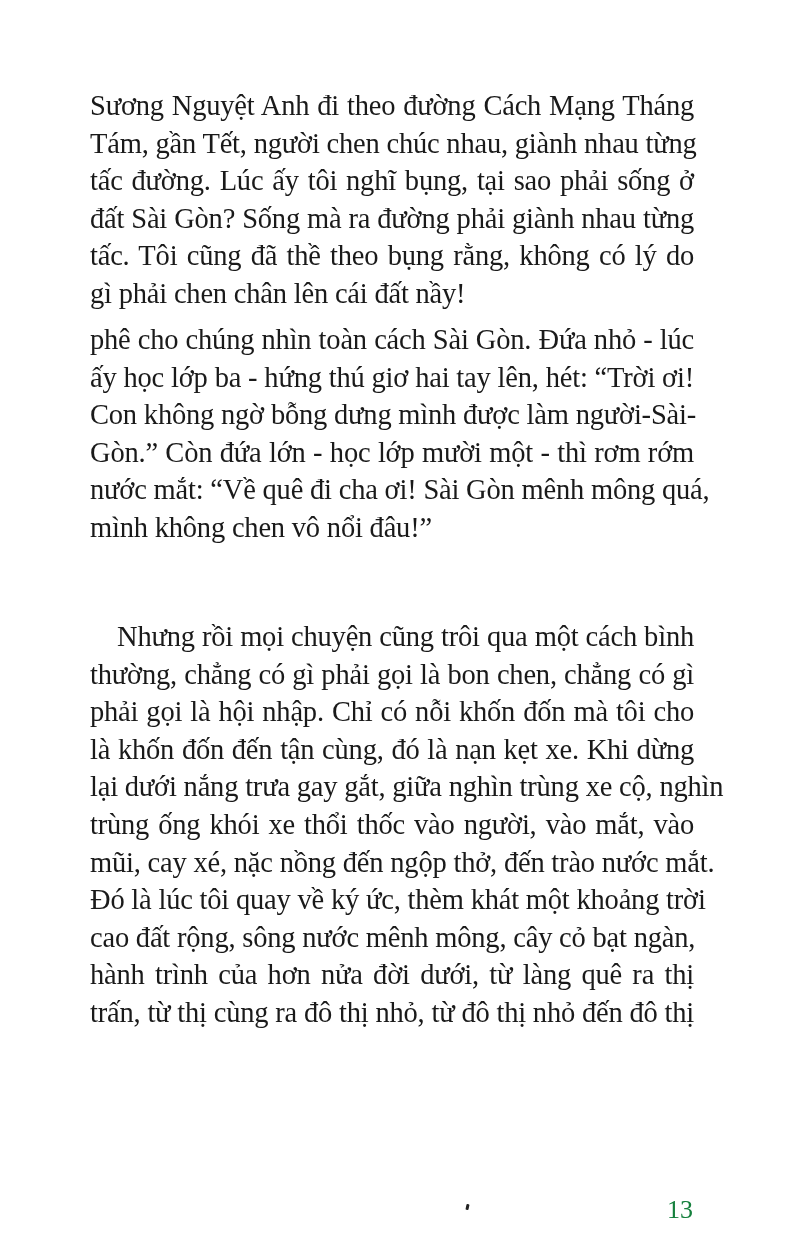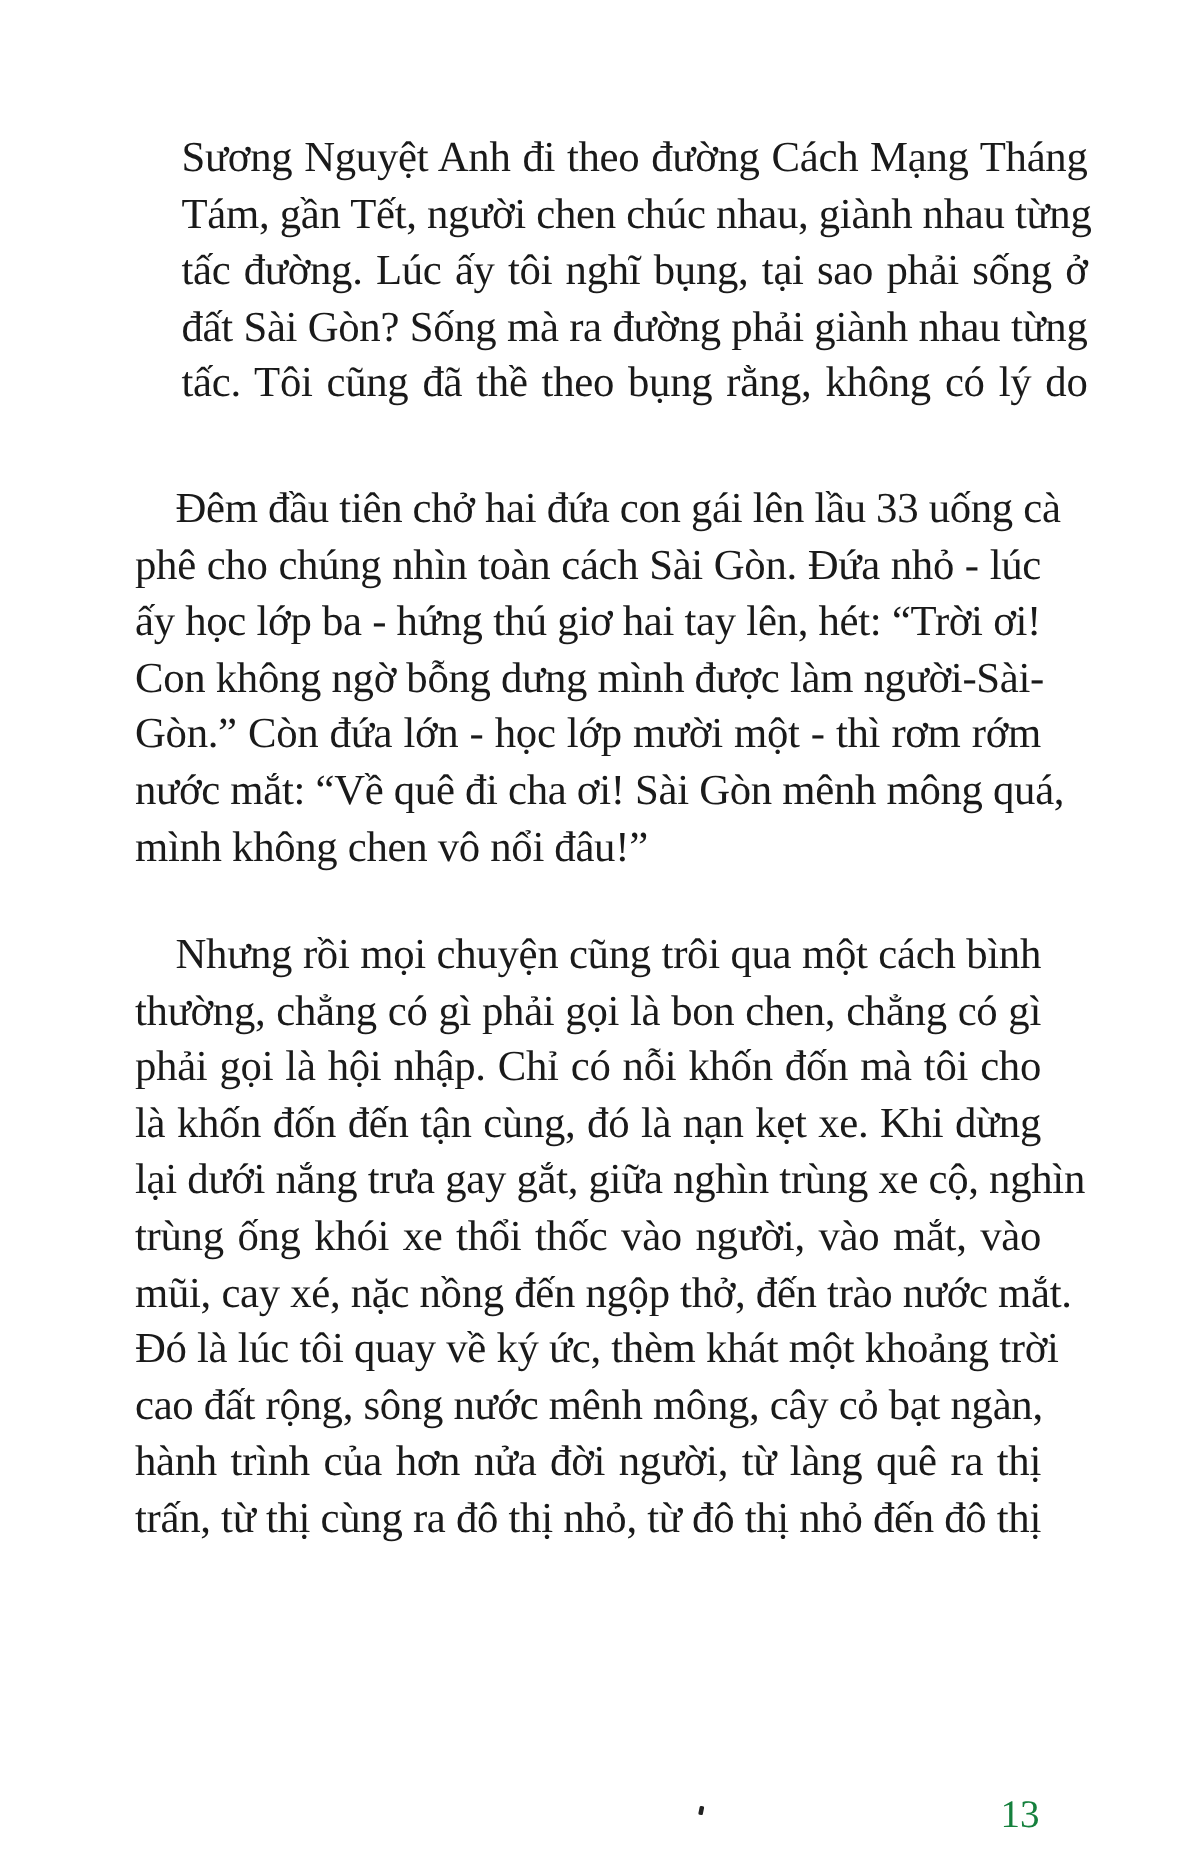--- a/index.html
+++ b/index.html
@@ -36,21 +36,21 @@
     text-align: justify;
     text-align-last: justify;
     height: 37.6px;
   }
   .line.last {
     text-align-last: left;
   }
   .line.indent {
     padding-left: 27px;
   }
-  #p1 { top: 87px; margin-left: 31px; }
+  #p1 { top: 87px; }
   #p2 { top: 321px; }
   #p3 { top: 618px; }
   .page-number {
     position: absolute;
     top: 1195px;
     right: 107px;
     font-size: 26px;
     line-height: 30px;
     color: #15803d;
   }
@@ -69,42 +69,42 @@
 <body>
 
 <div class="page">
 
   <div class="text-block" id="p1">
     <span class="line">Sương Nguyệt Anh đi theo đường Cách Mạng Tháng</span>
     <span class="line">Tám, gần Tết, người chen chúc nhau, giành nhau từng</span>
     <span class="line">tấc đường. Lúc ấy tôi nghĩ bụng, tại sao phải sống ở</span>
     <span class="line">đất Sài Gòn? Sống mà ra đường phải giành nhau từng</span>
     <span class="line">tấc. Tôi cũng đã thề theo bụng rằng, không có lý do</span>
+    <span class="line last">gì phải chen chân lên cái đất nầy!</span>
   </div>
 
   <div class="text-block" id="p2">
-    <span class="line indent">Đêm đầu tiên chở hai đứa con gái lên lầu 33 uống cà</span>
     <span class="line">phê cho chúng nhìn toàn cách Sài Gòn. Đứa nhỏ - lúc</span>
     <span class="line">ấy học lớp ba - hứng thú giơ hai tay lên, hét: “Trời ơi!</span>
     <span class="line">Con không ngờ bỗng dưng mình được làm người-Sài-</span>
     <span class="line">Gòn.” Còn đứa lớn - học lớp mười một - thì rơm rớm</span>
     <span class="line">nước mắt: “Về quê đi cha ơi! Sài Gòn mênh mông quá,</span>
     <span class="line last">mình không chen vô nổi đâu!”</span>
   </div>
 
   <div class="text-block" id="p3">
     <span class="line indent">Nhưng rồi mọi chuyện cũng trôi qua một cách bình</span>
     <span class="line">thường, chẳng có gì phải gọi là bon chen, chẳng có gì</span>
     <span class="line">phải gọi là hội nhập. Chỉ có nỗi khốn đốn mà tôi cho</span>
     <span class="line">là khốn đốn đến tận cùng, đó là nạn kẹt xe. Khi dừng</span>
     <span class="line">lại dưới nắng trưa gay gắt, giữa nghìn trùng xe cộ, nghìn</span>
     <span class="line">trùng ống khói xe thổi thốc vào người, vào mắt, vào</span>
     <span class="line">mũi, cay xé, nặc nồng đến ngộp thở, đến trào nước mắt.</span>
     <span class="line">Đó là lúc tôi quay về ký ức, thèm khát một khoảng trời</span>
     <span class="line">cao đất rộng, sông nước mênh mông, cây cỏ bạt ngàn,</span>
-    <span class="line">hành trình của hơn nửa đời người, từ làng quê ra thị</span>
+    <span class="line">hành trình của hơn nửa đời dưới, từ làng quê ra thị</span>
     <span class="line">trấn, từ thị cùng ra đô thị nhỏ, từ đô thị nhỏ đến đô thị</span>
   </div>
 
   <div class="page-number">13</div>
 
   <div class="speck"></div>
 </div>
 
 </body></html>

